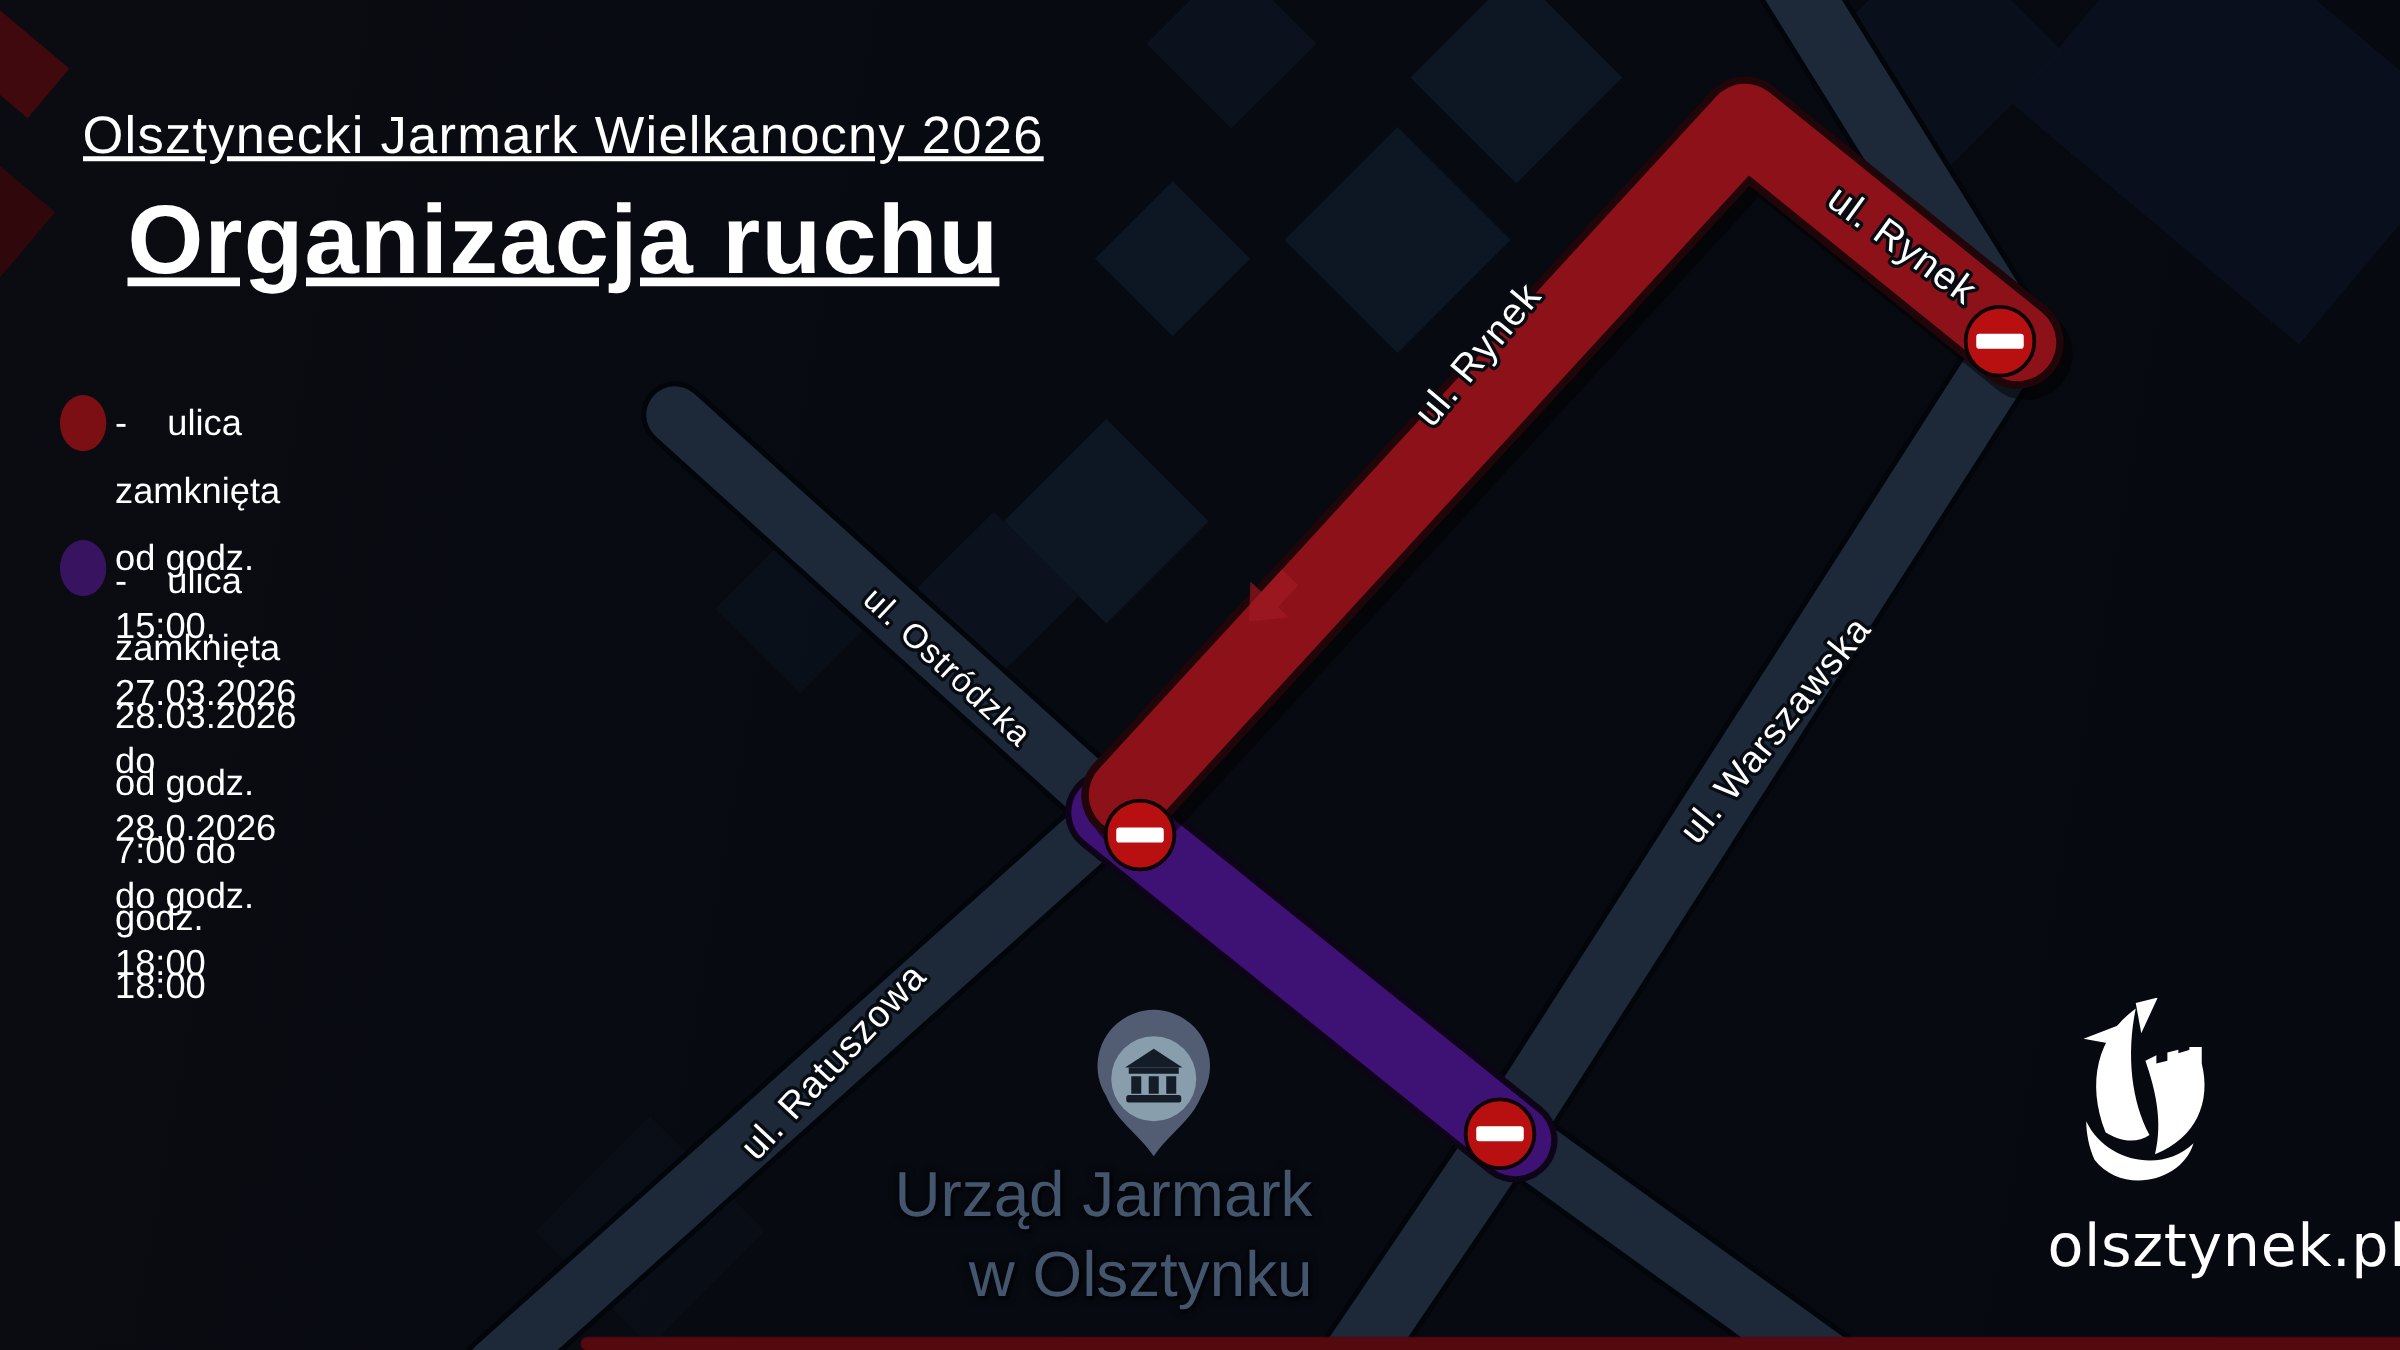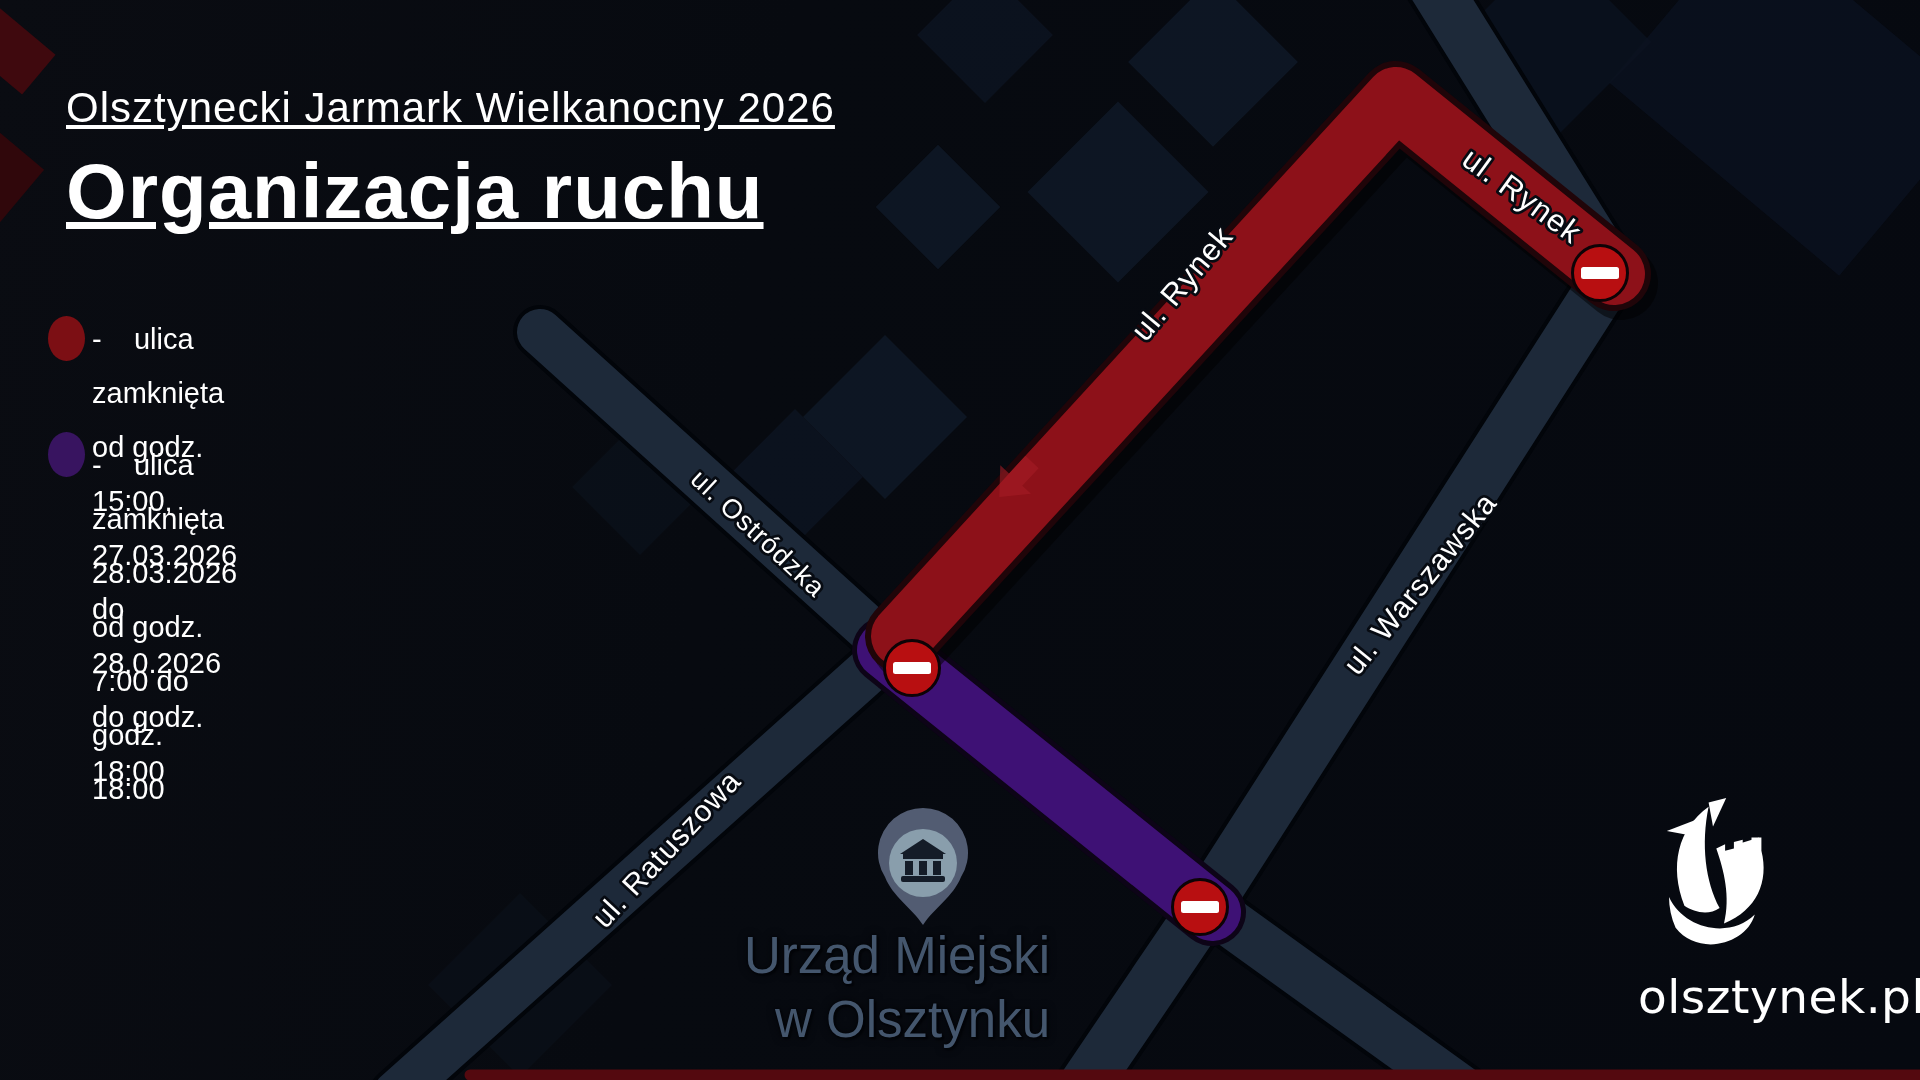--- a/index.html
+++ b/index.html
@@ -5,21 +5,21 @@
   html,body{margin:0;padding:0;}
   body{
     width:1920px;height:1080px;overflow:hidden;position:relative;
     background:linear-gradient(100deg,#0a0c12 0%,#070a10 38%,#060910 100%);
     font-family:"Liberation Sans",sans-serif;
   }
   .page{position:absolute;inset:0;}
   
   .header{position:absolute;left:66px;top:84px;color:#ffffff;z-index:5;text-decoration:underline;}
   .subtitle{font-size:42px;letter-spacing:1px;font-weight:400;white-space:nowrap;}
-  .title{font-size:78px;font-weight:800;letter-spacing:1px;margin-top:14px;white-space:nowrap;}
+  .title{font-size:78px;font-weight:800;letter-spacing:1px;margin-top:14px;margin-left:36px;white-space:nowrap;}
   
   .legend{position:absolute;left:0;top:0;z-index:5;}
   .legend-dot{position:absolute;border-radius:50%;width:37px;height:45px;}
   .legend-dot.red{left:48px;top:316px;background:#7c0f14;}
   .legend-dot.purple{left:48px;top:432px;background:#381460;}
   .legend-text{position:absolute;left:92px;color:#ffffff;font-size:29px;line-height:54px;white-space:pre-wrap;}
   .legend-text.first{top:312px;}
   .legend-text.second{top:438px;}
   
   svg.map{position:absolute;inset:0;z-index:1;}
@@ -129,21 +129,21 @@
   </div>
 
   <div class="legend">
     <div class="legend-dot red"></div>
     <div class="legend-text first"><span>-    ulica zamknięta od godz. 15:00, 27.03.2026</span><br><span>do 28.0.2026 do godz. 18:00</span></div>
     <div class="legend-dot purple"></div>
     <div class="legend-text second"><span>-    ulica zamknięta  28.03.2026</span><br><span>od godz. 7:00 do godz. 18:00</span></div>
   </div>
 
   <div class="poi-label">
-    <div>Urząd Miejski</div>
+    <div>Urząd Jarmark</div>
     <div>w Olsztynku</div>
   </div>
 
   <div class="logo">
     <svg width="150" height="165" viewBox="0 0 120 150" fill="#ffffff">
       <polygon points="56,4 72,0 60,26"></polygon>
       <polygon points="18,30 44,20 40,34"></polygon>
       <polygon points="82,42 102,36 86,54"></polygon>
       <path d="M34 98 C 20 62 28 28 56 8 C 49 42 53 76 66 100 C 56 107 43 104 34 98 Z"></path>
       <path d="M63 46 L71 42 L71 48 L79 46 L79 40 L87 38 L87 44 L95 42 L95 36 L104 36 L104 48 C 111 76 100 102 70 114 C 76 90 70 66 63 46 Z"></path>

